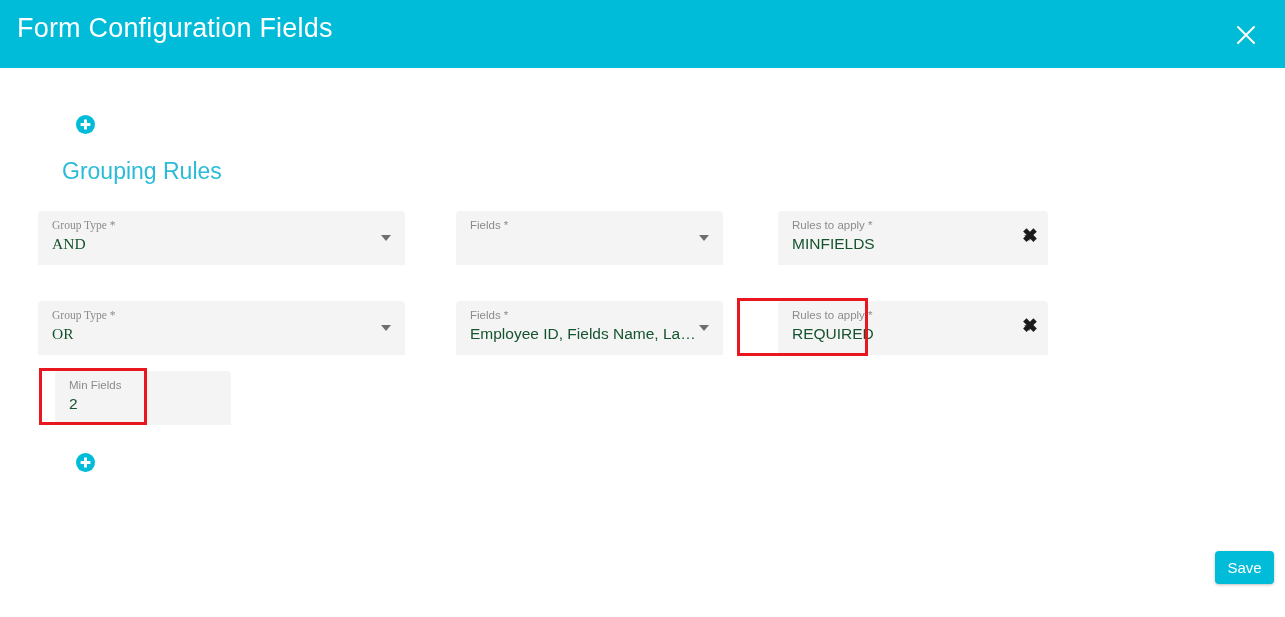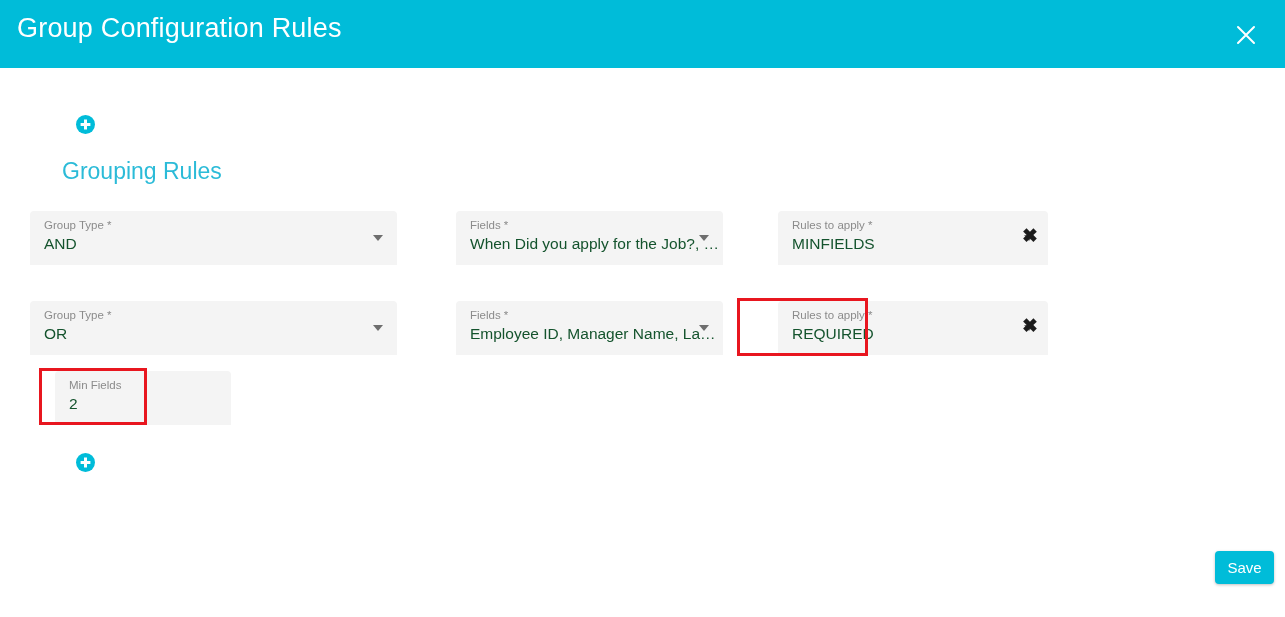--- a/index.html
+++ b/index.html
@@ -106,21 +106,21 @@
     right: 14px;
     top: 24px;
     width: 0; height: 0;
     border-left: 5px solid transparent;
     border-right: 5px solid transparent;
     border-top: 6px solid #6e6e6e;
     cursor: pointer;
   }
 
   
-  .f-group   { left: 30px;  width: 367px; }
+  .f-group   { left: 38px;  width: 367px; font-family: Liberation Serif, serif; }
   .f-fields  { left: 456px; width: 267px; }
   .f-rules   { left: 778px; width: 270px; }
   .f-min     { left: 55px;  width: 176px; }
 
   .row1 { top: 143px; }
   .row2 { top: 233px; }
   .row3 { top: 303px; }
 
   
   .del-btn {
@@ -164,21 +164,21 @@
     box-shadow: 0 1px 3px rgba(0,0,0,0.25);
     text-align: center;
   }
 </style>
 </head>
 <body>
 
 <div id="app">
 
   <div class="header">
-    <div class="header-title">Group Configuration Rules</div>
+    <div class="header-title">Form Configuration Fields</div>
     <div class="close-btn">
       <svg width="22" height="22" viewBox="0 0 22 22" aria-hidden="true">
         <path d="M3 3 L19 19 M19 3 L3 19" stroke="#ffffff" stroke-width="2" stroke-linecap="round"></path>
       </svg>
     </div>
   </div>
 
   <div class="body-area">
 
     <div class="add-icon add-icon-top">
@@ -191,41 +191,40 @@
     <div class="section-title">Grouping Rules</div>
 
     <div class="field f-group row1">
       <div class="field-label">Group Type *</div>
       <div class="field-value">AND</div>
       <div class="field-arrow"></div>
     </div>
 
     <div class="field f-fields row1">
       <div class="field-label">Fields *</div>
-      <div class="field-value">When Did you apply for the Job?, …</div>
       <div class="field-arrow"></div>
     </div>
 
     <div class="field f-rules row1">
       <div class="field-label">Rules to apply *</div>
       <div class="field-value">MINFIELDS</div>
       <div class="field-arrow"></div>
     </div>
 
     <div class="del-btn del-row1">✖</div>
 
     <div class="field f-group row2">
       <div class="field-label">Group Type *</div>
       <div class="field-value">OR</div>
       <div class="field-arrow"></div>
     </div>
 
     <div class="field f-fields row2">
       <div class="field-label">Fields *</div>
-      <div class="field-value">Employee ID, Manager Name, La…</div>
+      <div class="field-value">Employee ID, Fields Name, La…</div>
       <div class="field-arrow"></div>
     </div>
 
     <div class="field f-rules row2">
       <div class="field-label">Rules to apply *</div>
       <div class="field-value">REQUIRED</div>
       <div class="field-arrow"></div>
     </div>
 
     <div class="del-btn del-row2">✖</div>

